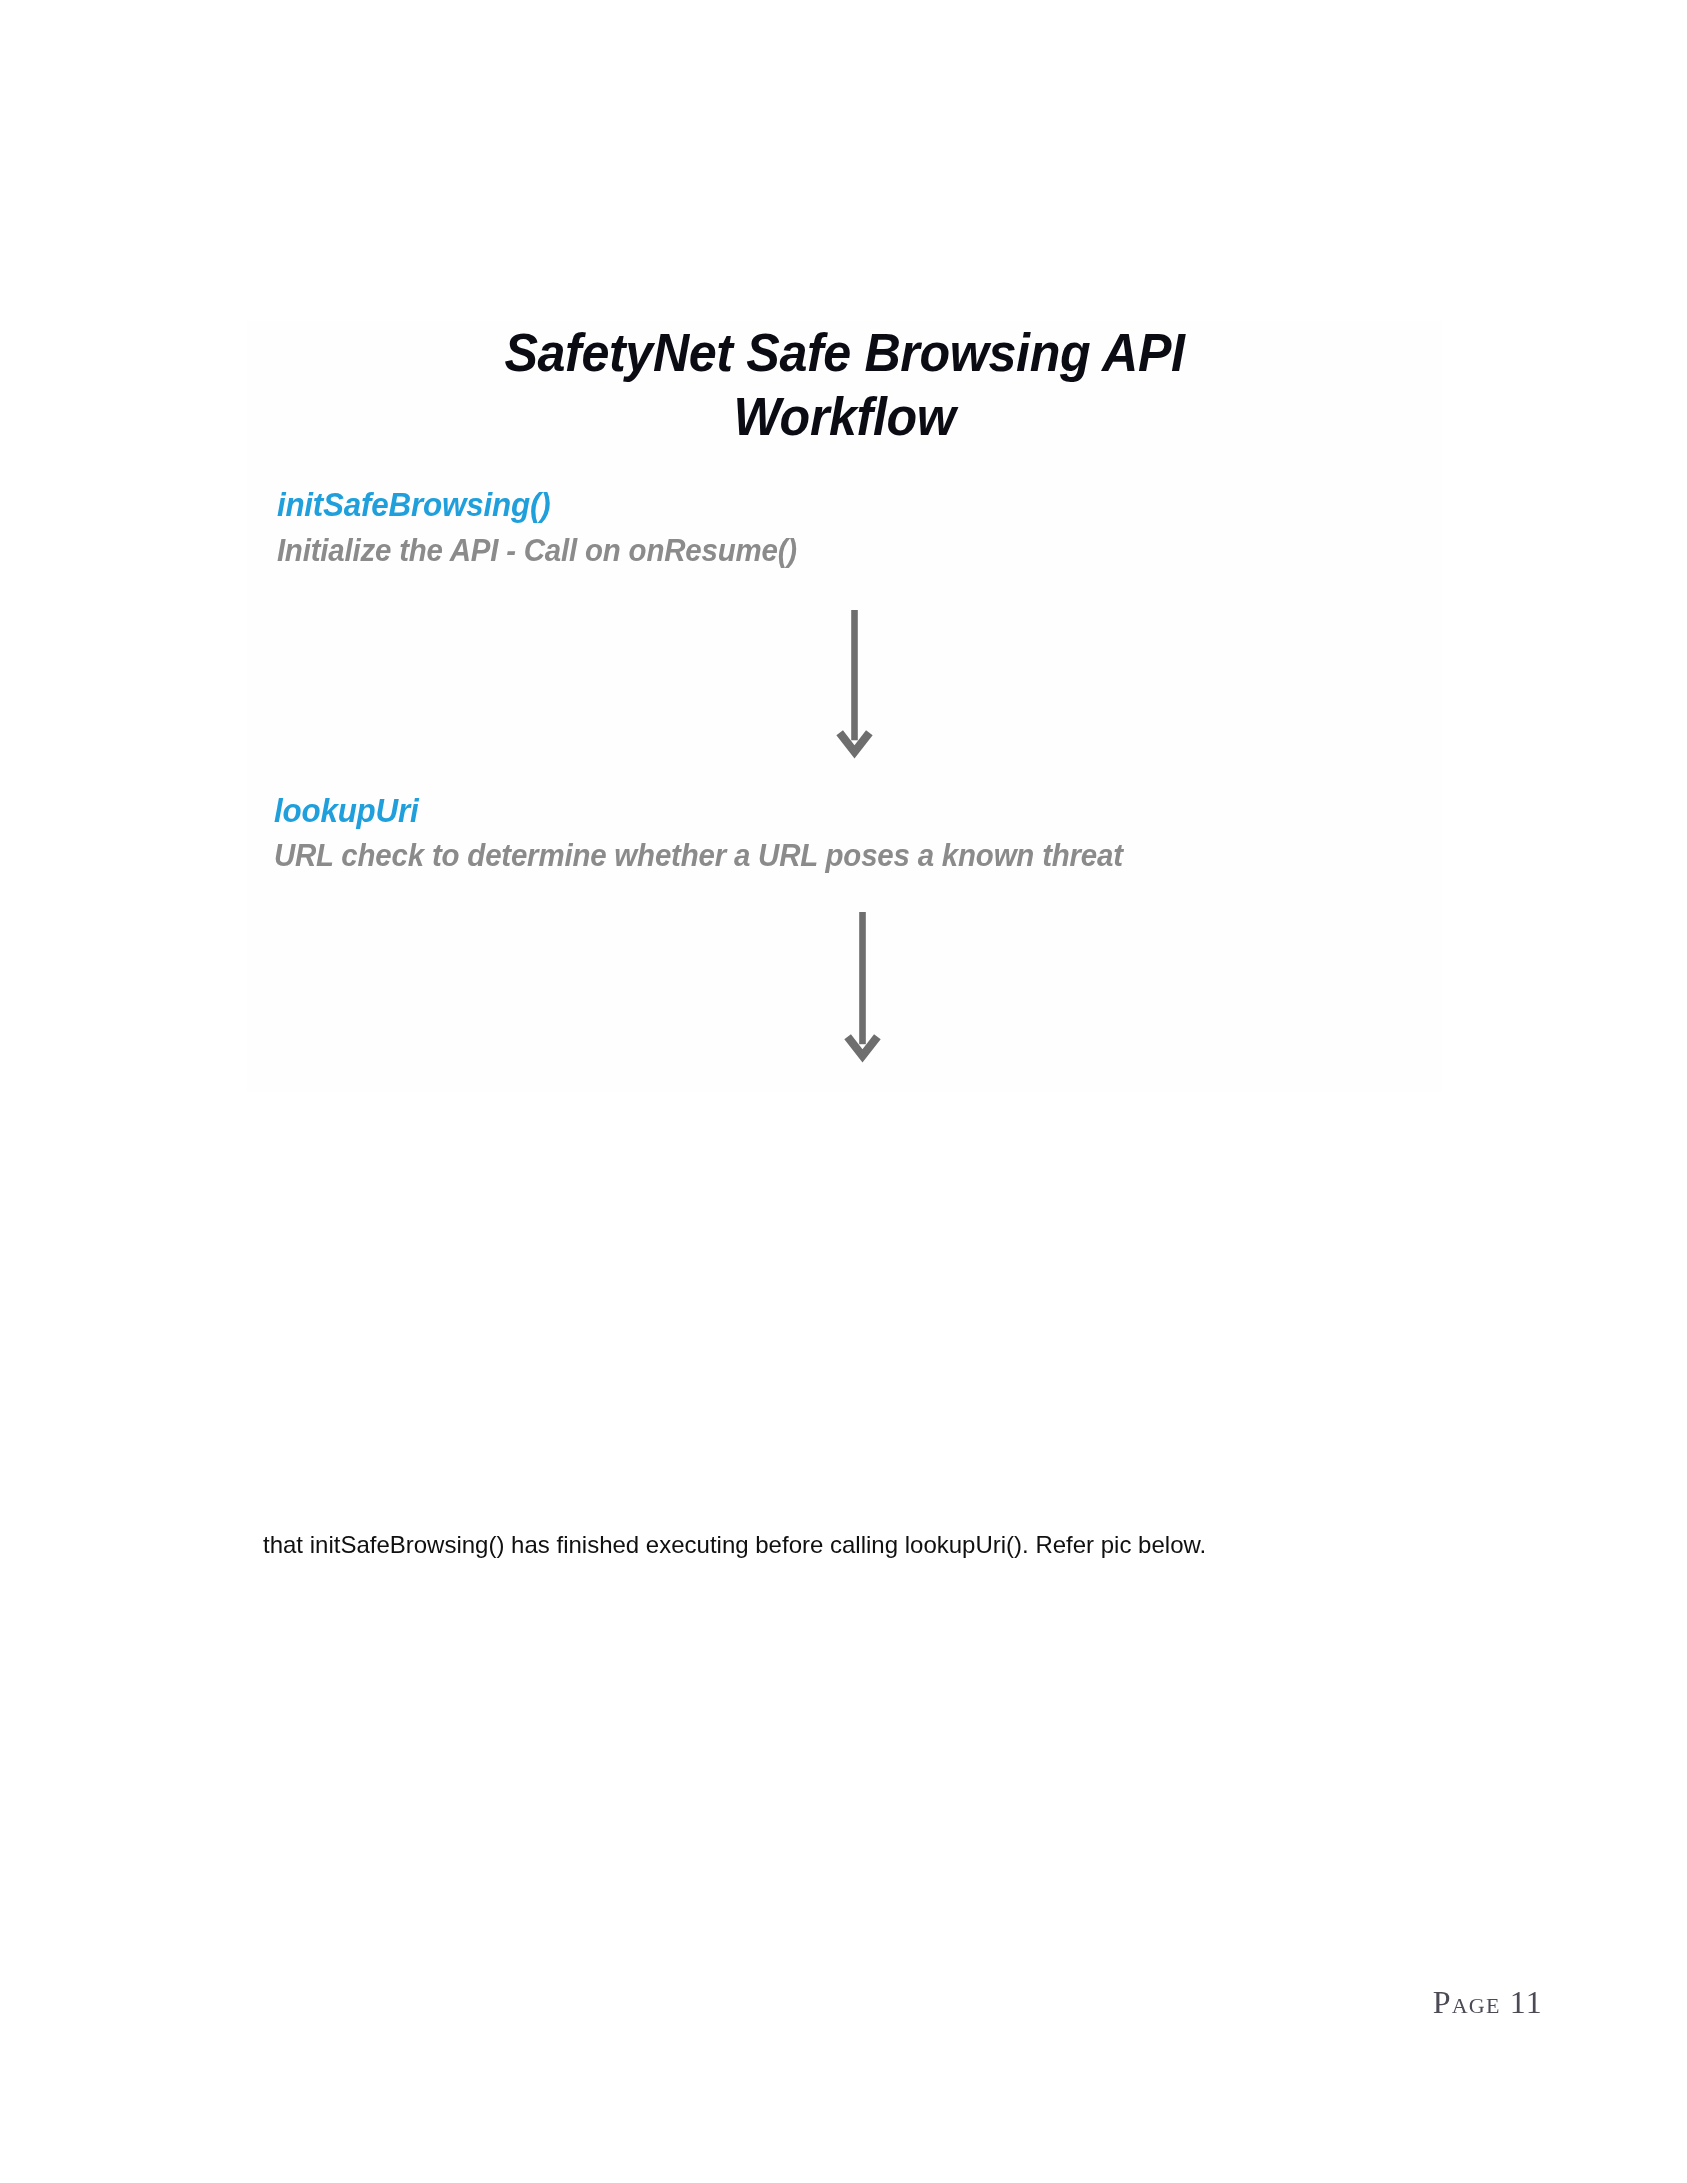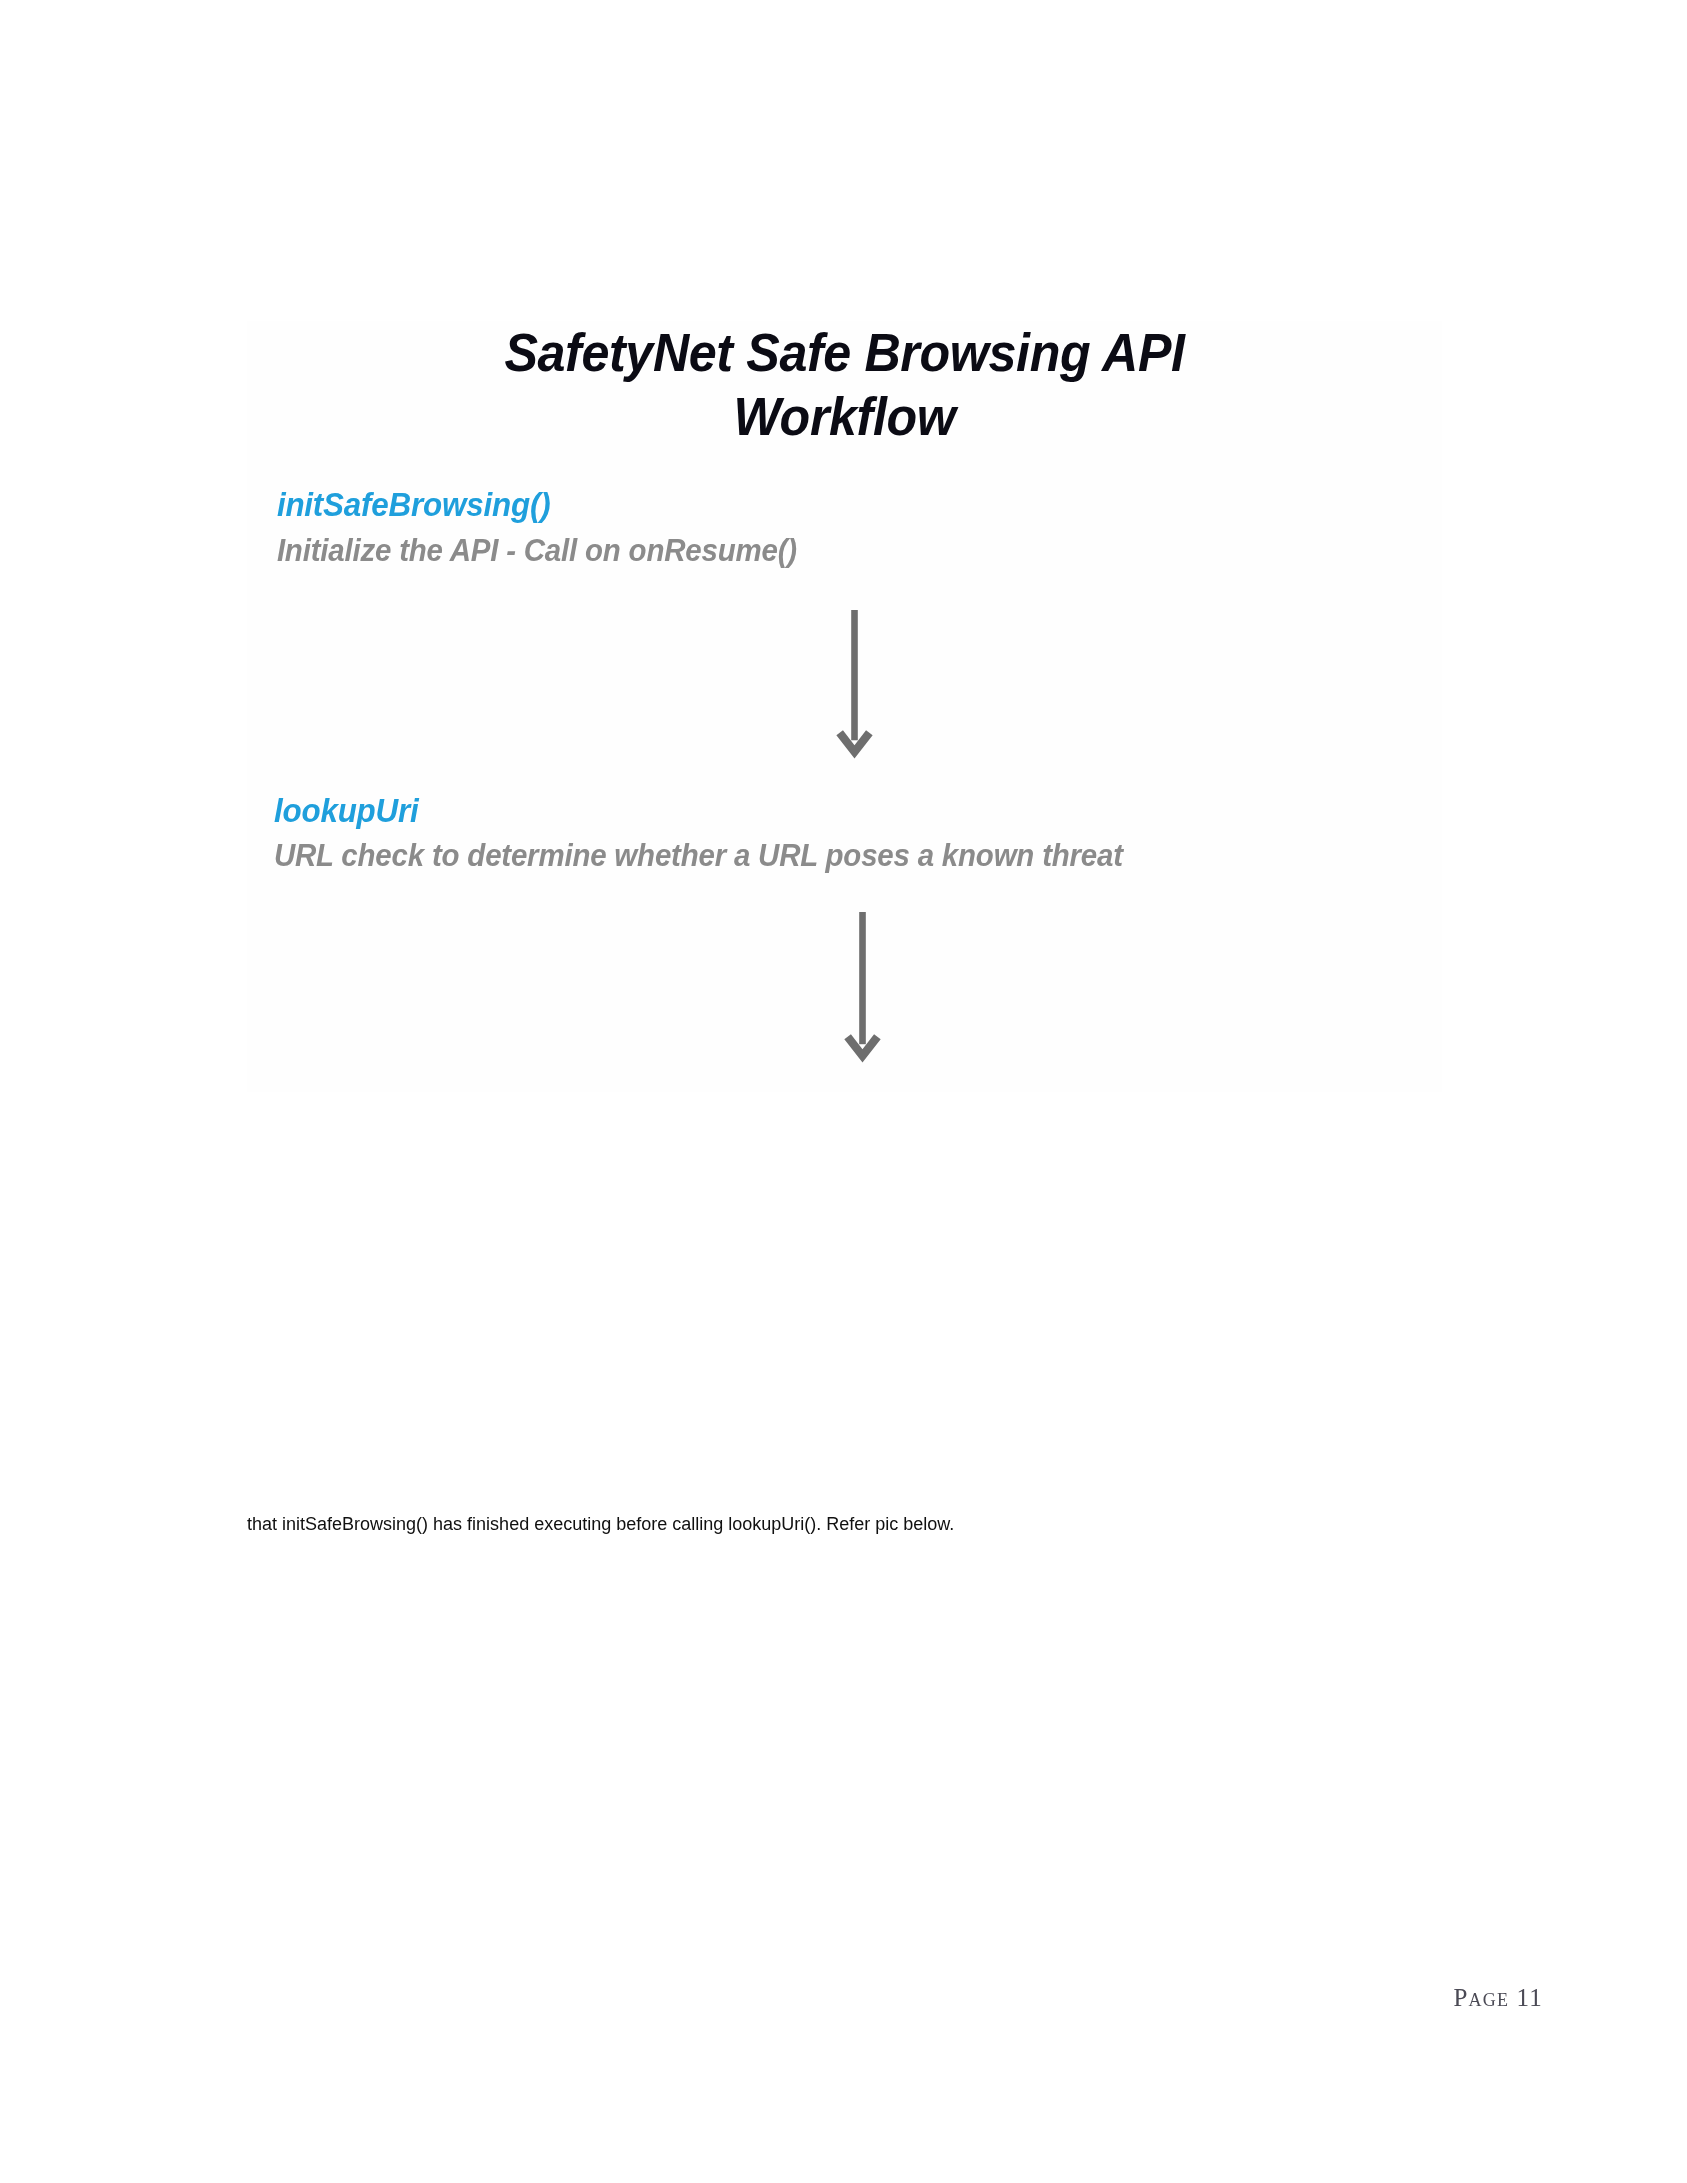--- a/index.html
+++ b/index.html
@@ -87,35 +87,35 @@
   .arrow-1 { margin-top: 38px; margin-bottom: 25px; margin-left: 581px; }
   .arrow-2 { margin-top: 35px; margin-bottom: 23px; margin-left: 589px; }
 
   
   .body-text {
     position: absolute;
     left: 247px;
     top: 1512px;
     width: 1153px;
     font-family: "Liberation Sans", sans-serif;
-    font-size: 18px;
+    font-size: 24px;
     line-height: 1.42;
     color: #101010;
-    margin: 0;
+    margin: 16px;
   }
 
   
   .footer {
     position: absolute;
     left: 0;
     right: 144px;
     top: 1984px;
     text-align: right;
     font-family: "Liberation Serif", serif;
-    font-size: 25px;
+    font-size: 32px;
     font-variant: small-caps;
     letter-spacing: 1.2px;
     color: #4b4a55;
   }
 </style>
 </head>
 <body>
 
 <div class="page">
 

